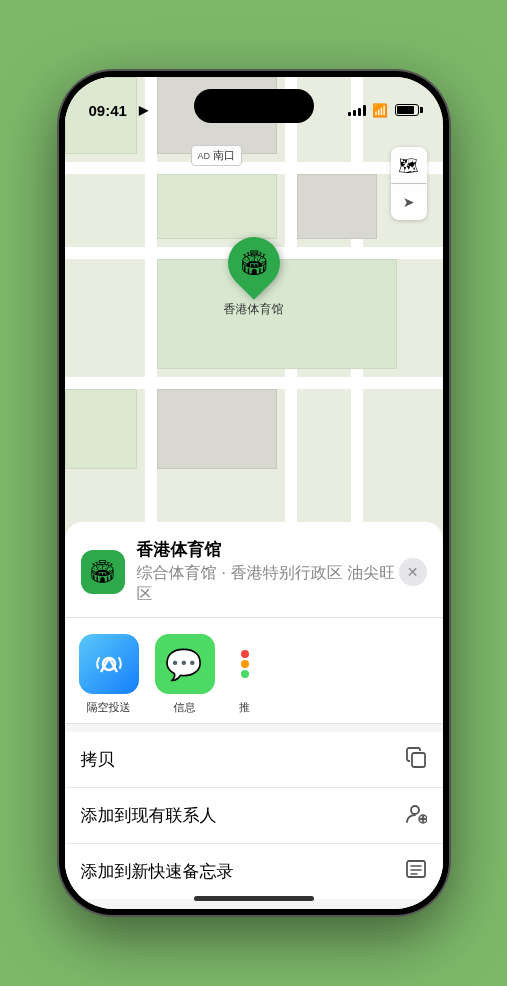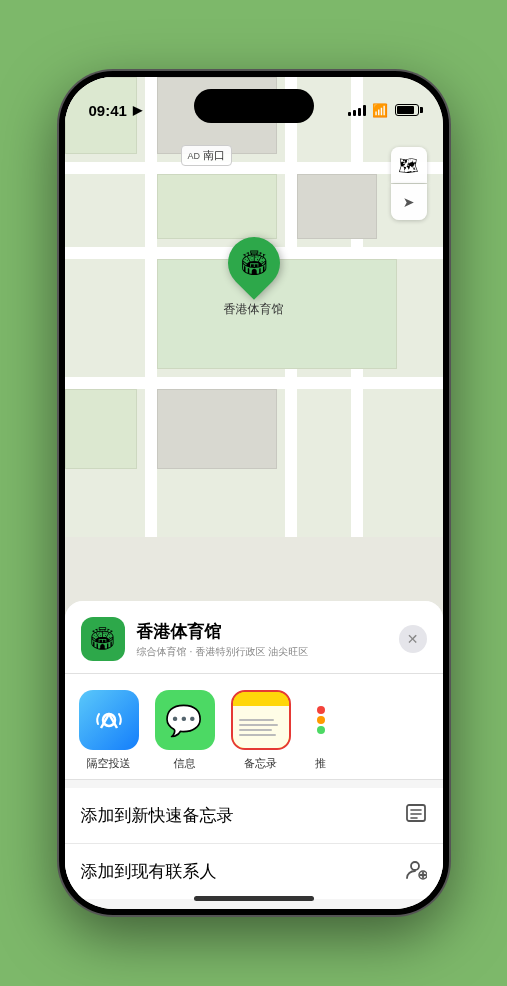--- a/index.html
+++ b/index.html
@@ -85,21 +85,21 @@
       justify-content: space-between;
       padding: 12px 24px 0;
       z-index: 10;
     }
     .status-time {
       font-size: 15px;
       font-weight: 600;
       color: #000;
       display: flex;
       align-items: center;
-      gap: 6px;
+      gap: 12px;
     }
     .status-right {
       display: flex;
       align-items: center;
       gap: 6px;
     }
     .signal-bars {
       display: flex;
       align-items: flex-end;
       gap: 2px;
@@ -152,21 +152,21 @@
       height: 34px;
       background: #000;
       border-radius: 20px;
       z-index: 20;
     }
 
     
     .map-label {
       position: absolute;
       top: 68px;
-      left: 116px;
+      left: 126px;
       background: rgba(255,255,255,0.9);
       border: 1px solid #ccc;
       border-radius: 4px;
       padding: 2px 6px;
       font-size: 11px;
       color: #333;
       z-index: 5;
     }
 
     
@@ -274,21 +274,21 @@
     }
     .venue-info {
       flex: 1;
     }
     .venue-name {
       font-size: 17px;
       font-weight: 600;
       color: #000;
     }
     .venue-desc {
-      font-size: 10px;
+      font-size: 16px;
       color: #888;
       margin-top: 2px;
     }
     .close-btn {
       width: 28px;
       height: 28px;
       background: #e5e5ea;
       border-radius: 50%;
       display: flex;
       align-items: center;
@@ -472,73 +472,70 @@
           </div>
           <span class="share-label">隔空投送</span>
         </div>
 
         <div class="share-item">
           <div class="share-icon share-icon-messages" style="font-size:30px;">💬</div>
           <span class="share-label">信息</span>
         </div>
 
 
-        <div class="share-item">
-          <div class="share-icon share-icon-notes" style="flex-direction:column; overflow:hidden; padding:0;">
-            <div style="width:100%;height:14px;background:#ffd60a;border-radius:11px 11px 0 0;"></div>
-            <div style="flex:1;background:#fffde7;width:100%;display:flex;flex-direction:column;justify-content:center;gap:3px;padding:4px 6px;">
-              <div style="height:2px;background:#bbb;border-radius:1px;width:80%;"></div>
-              <div style="height:2px;background:#bbb;border-radius:1px;width:90%;"></div>
-              <div style="height:2px;background:#bbb;border-radius:1px;width:75%;"></div>
-              <div style="height:2px;background:#bbb;border-radius:1px;width:85%;"></div>
-            </div>
-          </div>
-          <span class="share-label">备忘录</span>
-        </div>
 
         <div class="share-item" style="min-width:40px;">
           <div style="width:40px;height:60px;display:flex;flex-direction:column;align-items:center;justify-content:center;gap:2px;">
             <div style="width:8px;height:8px;border-radius:50%;background:#f4433a;"></div>
             <div style="width:8px;height:8px;border-radius:50%;background:#ff9900;"></div>
             <div style="width:8px;height:8px;border-radius:50%;background:#4cd964;"></div>
           </div>
           <span class="share-label">推</span>
         </div>
 
       </div>
 
       <div class="action-list">
 
-
-
         <div class="action-item">
-          <span class="action-label">添加到新快速备忘录</span>
+          <span class="action-label">拷贝</span>
           <span class="action-icon">
             <svg width="22" height="22" viewBox="0 0 22 22" fill="none">
-              <rect x="2" y="3" width="18" height="16" rx="2" stroke="#555" stroke-width="1.8"></rect>
-              <line x1="6" y1="8" x2="16" y2="8" stroke="#555" stroke-width="1.6" stroke-linecap="round"></line>
-              <line x1="6" y1="12" x2="16" y2="12" stroke="#555" stroke-width="1.6" stroke-linecap="round"></line>
-              <line x1="6" y1="16" x2="12" y2="16" stroke="#555" stroke-width="1.6" stroke-linecap="round"></line>
+              <rect x="7" y="7" width="13" height="14" rx="2" stroke="#555" stroke-width="1.8"></rect>
+              <path d="M5 15H4a2 2 0 01-2-2V4a2 2 0 012-2h9a2 2 0 012 2v1" stroke="#555" stroke-width="1.8"></path>
             </svg>
           </span>
         </div>
+
 
         <div class="action-item">
           <span class="action-label">添加到现有联系人</span>
           <span class="action-icon">
             <svg width="22" height="22" viewBox="0 0 22 22" fill="none">
               <circle cx="10" cy="8" r="4" stroke="#555" stroke-width="1.8"></circle>
               <path d="M2 20c0-4 3.6-7 8-7" stroke="#555" stroke-width="1.8" stroke-linecap="round"></path>
               <circle cx="18" cy="17" r="4" fill="#e8e8e8" stroke="#555" stroke-width="1.5"></circle>
               <line x1="18" y1="14.5" x2="18" y2="19.5" stroke="#555" stroke-width="1.8" stroke-linecap="round"></line>
               <line x1="15.5" y1="17" x2="20.5" y2="17" stroke="#555" stroke-width="1.8" stroke-linecap="round"></line>
             </svg>
           </span>
         </div>
 
+        <div class="action-item">
+          <span class="action-label">添加到新快速备忘录</span>
+          <span class="action-icon">
+            <svg width="22" height="22" viewBox="0 0 22 22" fill="none">
+              <rect x="2" y="3" width="18" height="16" rx="2" stroke="#555" stroke-width="1.8"></rect>
+              <line x1="6" y1="8" x2="16" y2="8" stroke="#555" stroke-width="1.6" stroke-linecap="round"></line>
+              <line x1="6" y1="12" x2="16" y2="12" stroke="#555" stroke-width="1.6" stroke-linecap="round"></line>
+              <line x1="6" y1="16" x2="12" y2="16" stroke="#555" stroke-width="1.6" stroke-linecap="round"></line>
+            </svg>
+          </span>
+        </div>
+
 
       </div>
 
     </div>
 
     <div class="home-indicator"></div>
 
   </div>
 </div>
 

